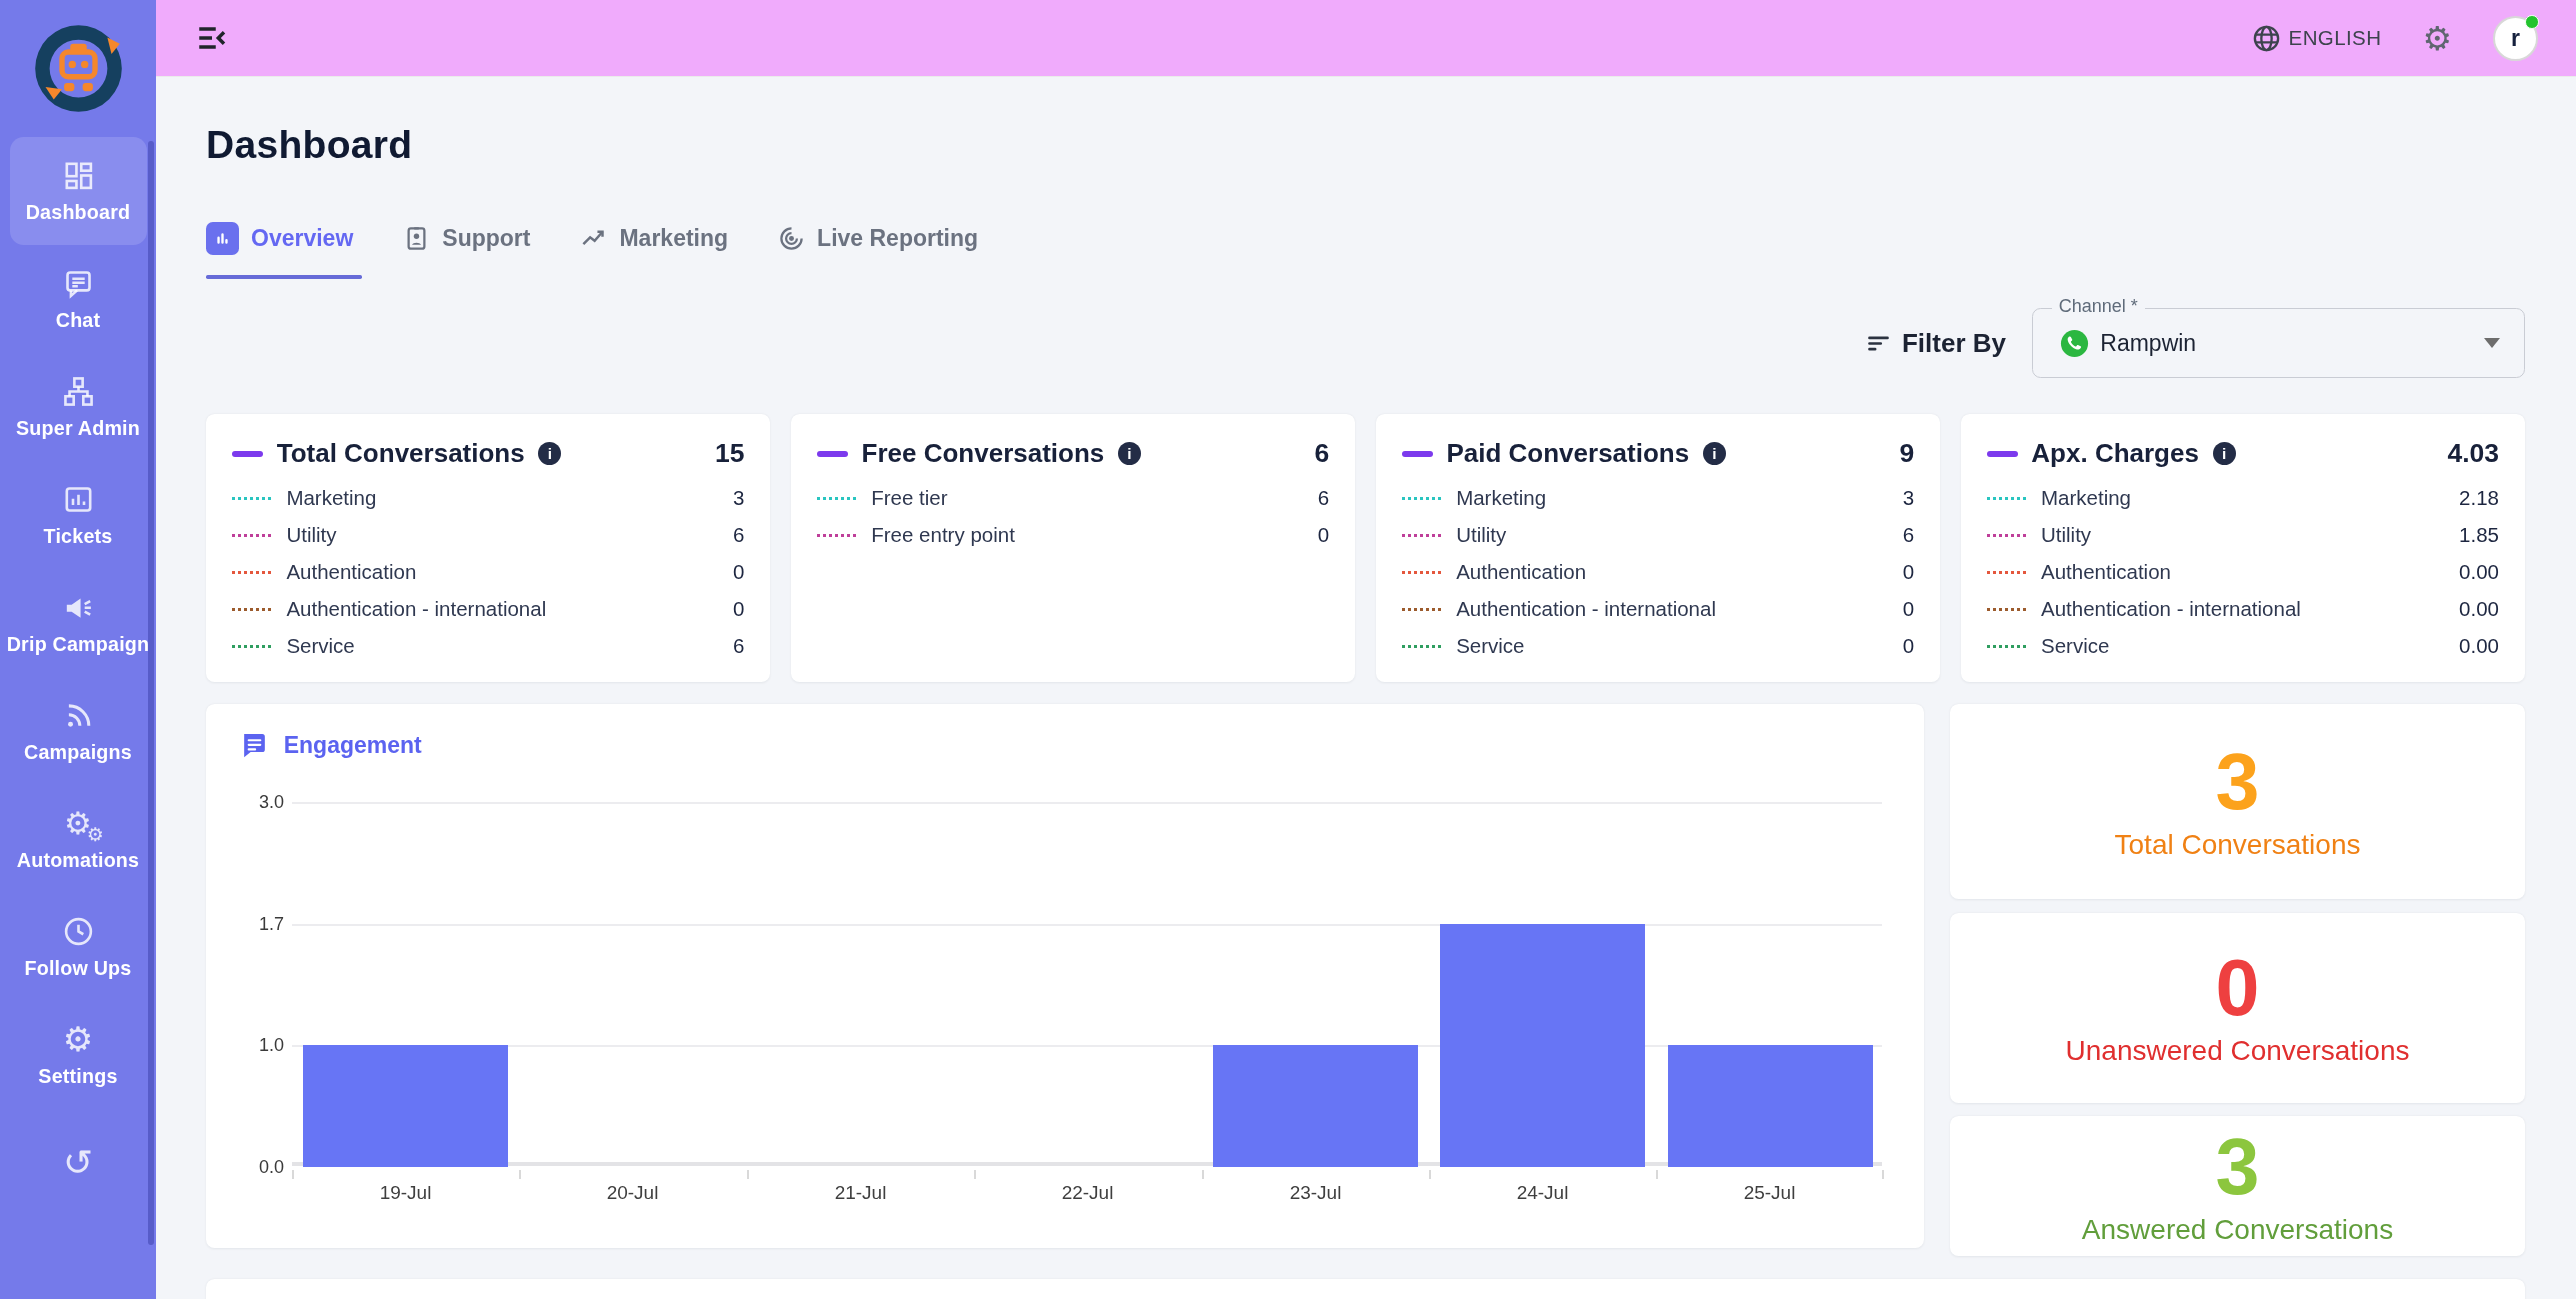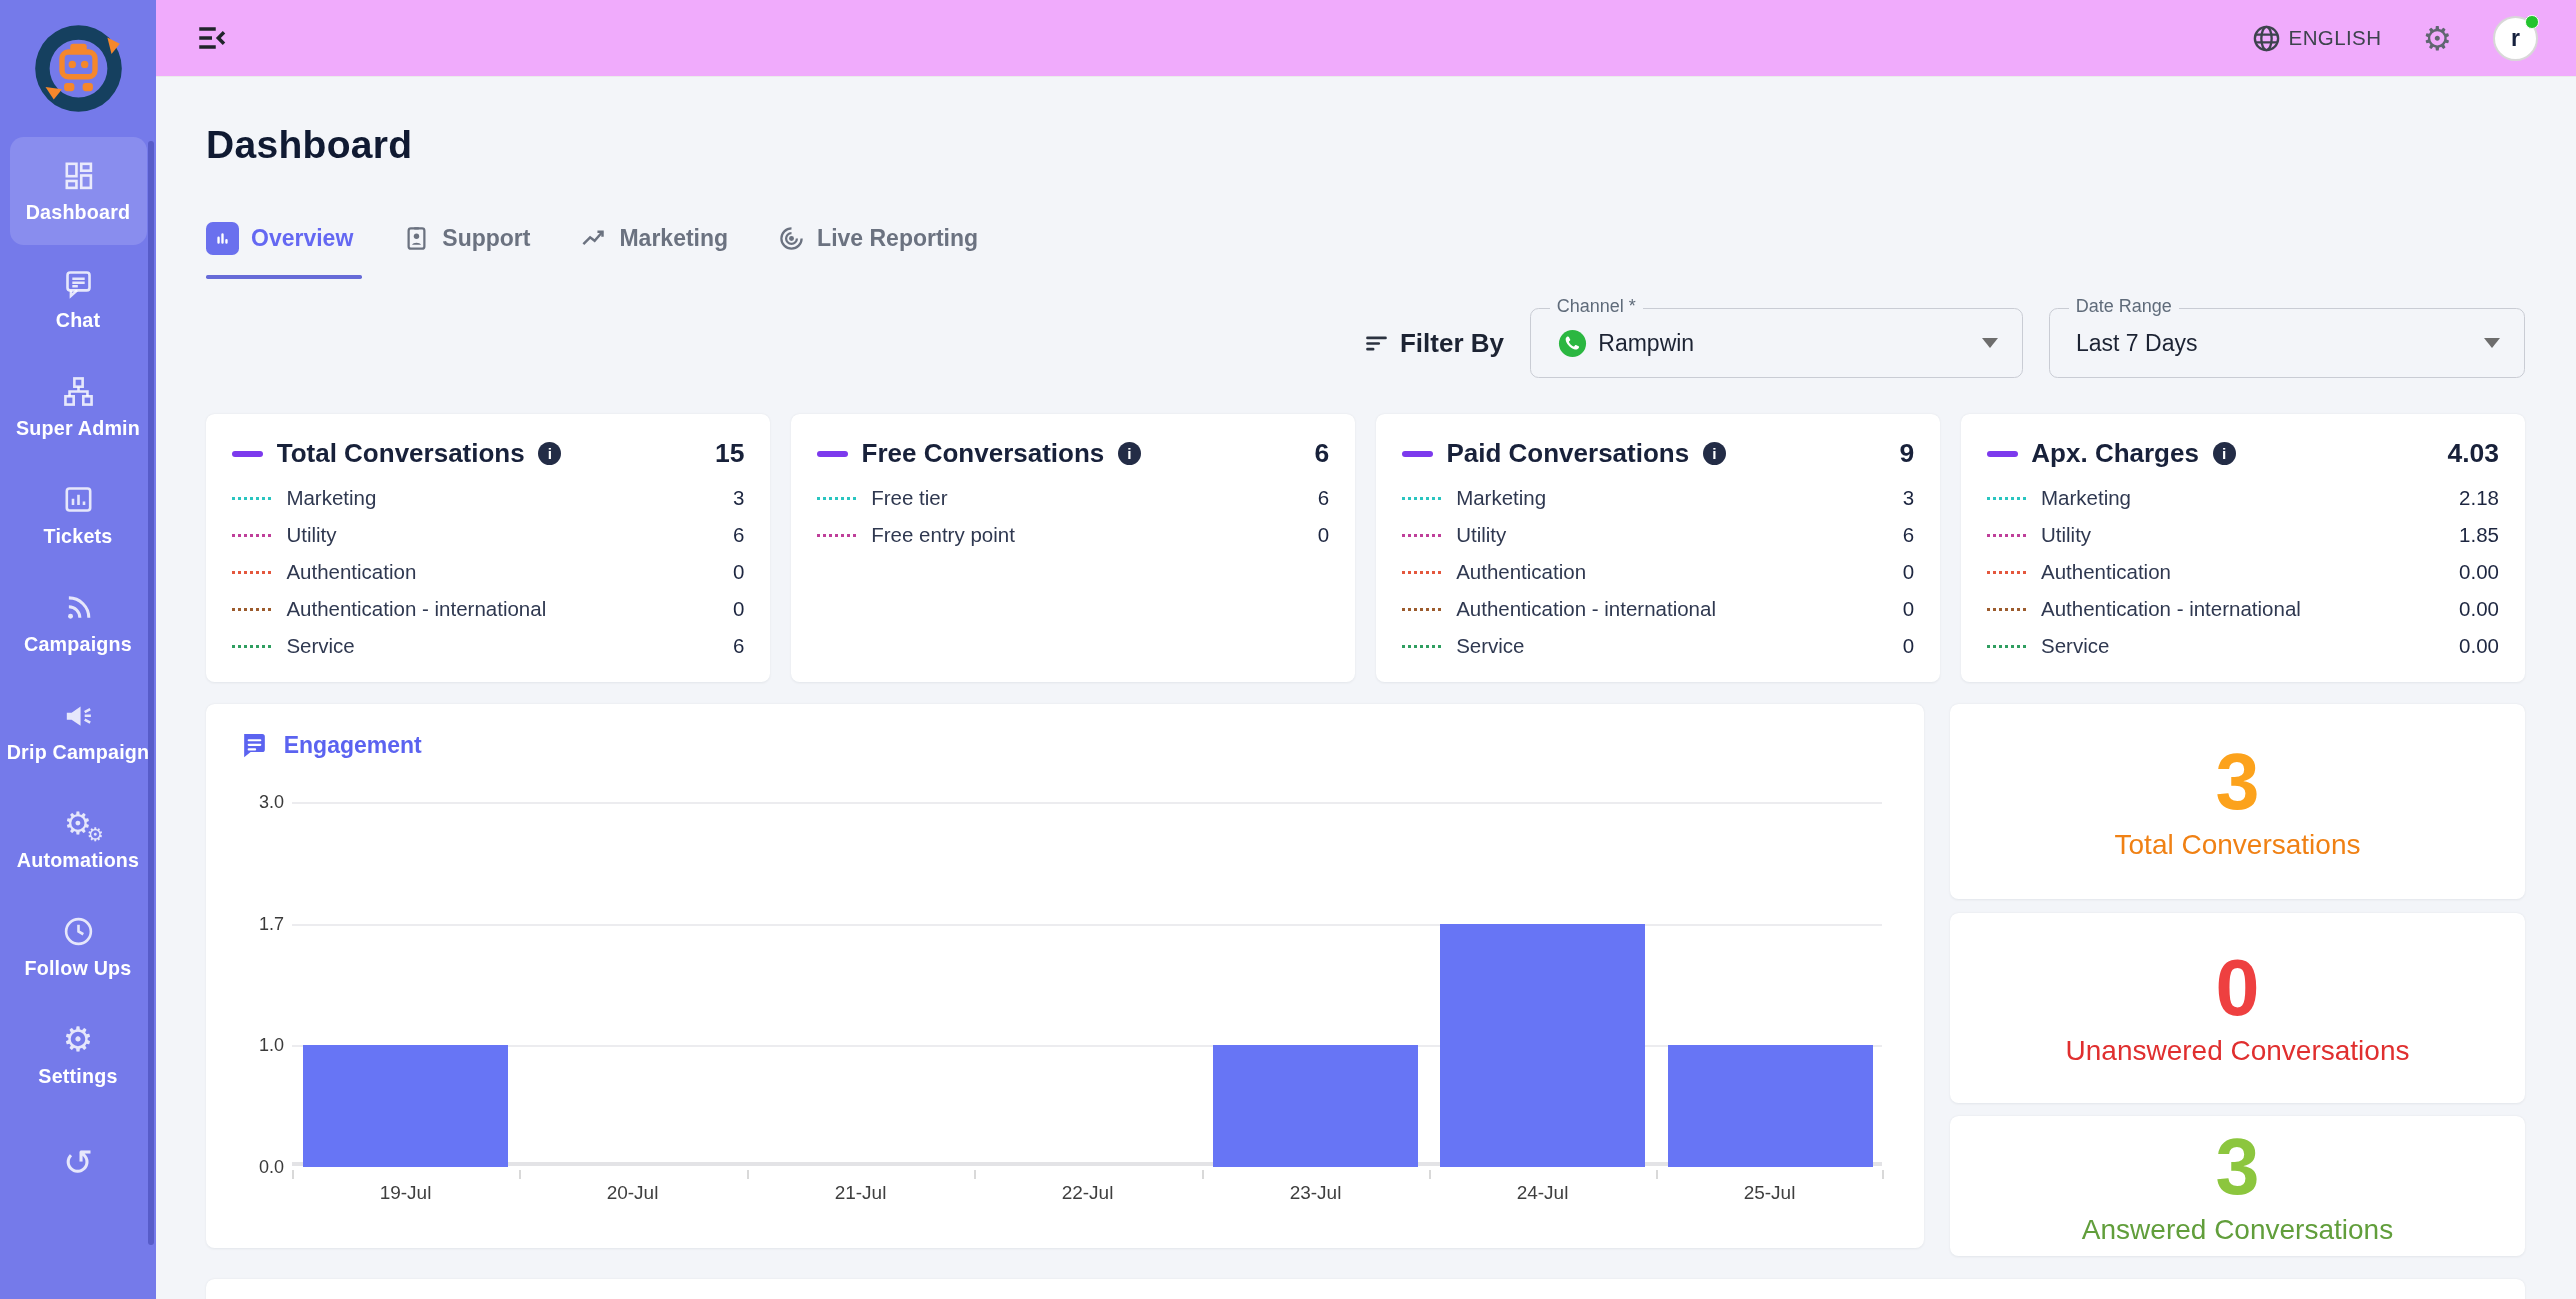--- a/index.html
+++ b/index.html
@@ -145,36 +145,36 @@
         <span class="nicon">
           <svg width="33" height="33" viewBox="0 0 24 24" fill="none" stroke="currentColor" stroke-width="1.9">
               <rect x="3.5" y="4" width="17" height="16" rx="2"></rect>
               <path d="M8 16v-4.5M12 16V8.5M16 16v-2.5"></path>
             </svg>
         </span>
         <span class="nlabel">Tickets</span>
       </div>
       <div class="nav-item">
         <span class="nicon">
+          <svg width="33" height="33" viewBox="0 0 24 24" fill="none" stroke="currentColor" stroke-width="1.9">
+              <path d="M3.5 10v5h3.5l6.5 4.5v-14L7 10z" fill="currentColor" stroke="none"></path>
+              <path d="M16.5 9.5l4-2.2M16.5 12.2h4.5M16.5 15l4 2.2"></path>
+            </svg>
+        </span>
+        <span class="nlabel">Drip Campaign</span>
+      </div>
+      <div class="nav-item">
+        <span class="nicon">
           <svg width="33" height="33" viewBox="0 0 24 24" fill="none" stroke="currentColor" stroke-width="2.2">
               <path d="M5 11.5a8 8 0 0 1 8 8"></path>
               <path d="M5 5a14.5 14.5 0 0 1 14.5 14.5"></path>
               <circle cx="6.2" cy="18.3" r="1.8" fill="currentColor" stroke="none"></circle>
             </svg>
         </span>
         <span class="nlabel">Campaigns</span>
-      </div>
-      <div class="nav-item">
-        <span class="nicon">
-          <svg width="33" height="33" viewBox="0 0 24 24" fill="none" stroke="currentColor" stroke-width="1.9">
-              <path d="M3.5 10v5h3.5l6.5 4.5v-14L7 10z" fill="currentColor" stroke="none"></path>
-              <path d="M16.5 9.5l4-2.2M16.5 12.2h4.5M16.5 15l4 2.2"></path>
-            </svg>
-        </span>
-        <span class="nlabel">Drip Campaign</span>
       </div>
       <div class="nav-item">
         <span class="nicon" style="position:relative;">
           <span class="glyph" style="font-size:31px;">⚙</span>
           <span class="glyph" style="font-size:19px;position:absolute;right:-12px;bottom:-3.4px;">⚙</span>
         </span>
         <span class="nlabel">Automations</span>
       </div>
       <div class="nav-item">
         <span class="nicon">
@@ -275,27 +275,20 @@
         </span>
         <div class="select sel-channel">
           <span class="flabel">Channel *</span>
           <span class="fvalue">
             <svg width="31" height="31" viewBox="0 0 24 24">
                 <circle cx="12" cy="12" r="10.5" fill="#2bb741"></circle>
                 <path d="M8.2 6.6c-.6.2-1.5 1-1.5 2.2 0 2.2 2 5.2 4.8 6.8 1.8 1 3.3 1.2 4.2.8.8-.3 1.4-1.1 1.4-1.7 0-.3-.1-.5-.4-.6l-2-.9c-.3-.1-.5-.1-.7.2l-.6.8c-.2.2-.4.2-.7.1-1.3-.6-2.8-2-3.4-3.3-.1-.3-.1-.5.1-.7l.7-.7c.2-.2.3-.4.1-.7l-1-1.9c-.2-.4-.6-.5-1-.4z" fill="#ffffff"></path>
               </svg>
             <span>Rampwin</span>
           </span>
-          <span class="caret"></span>
-        </div>
-        <div class="select sel-date">
-          <span class="flabel">Date Range</span>
-          <span class="fvalue">
-              <span>Last 7 Days</span>
-            </span>
           <span class="caret"></span>
         </div>
       </div>
 
       <div class="stats-grid">
 
         <div class="stat-card">
           <div class="stat-head">
             <span class="dash"></span>
             <span class="stat-title">Total Conversations</span>

